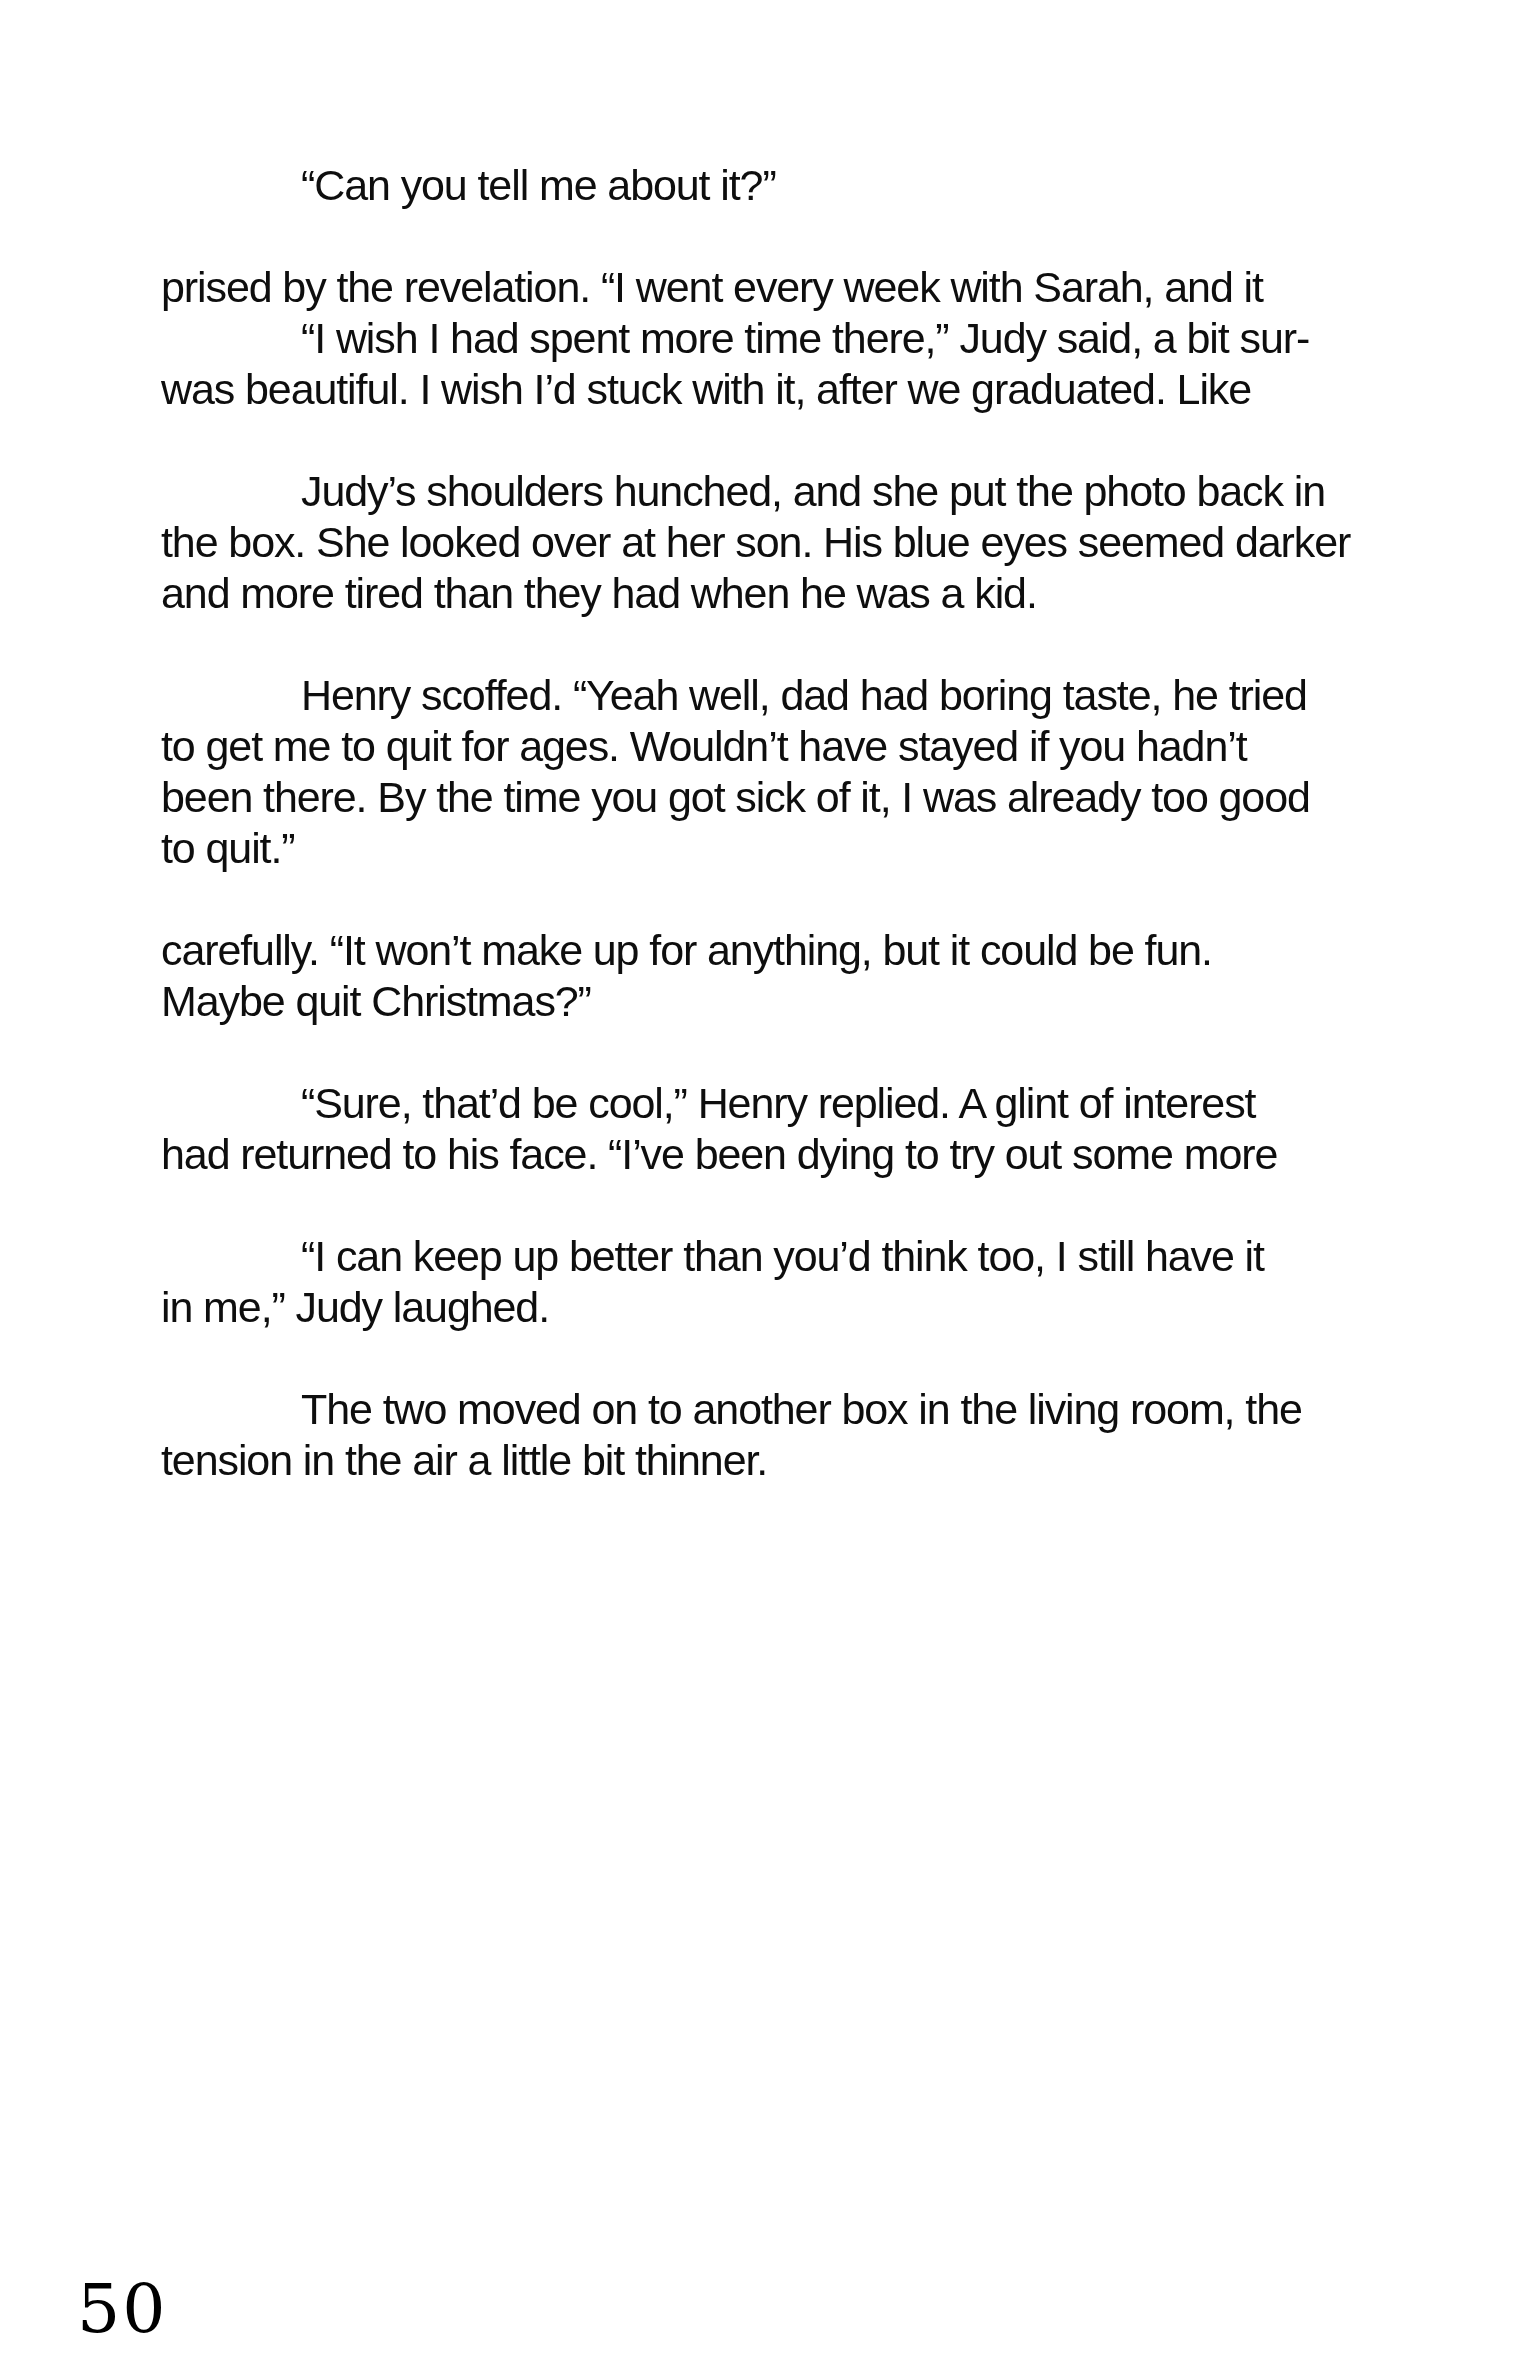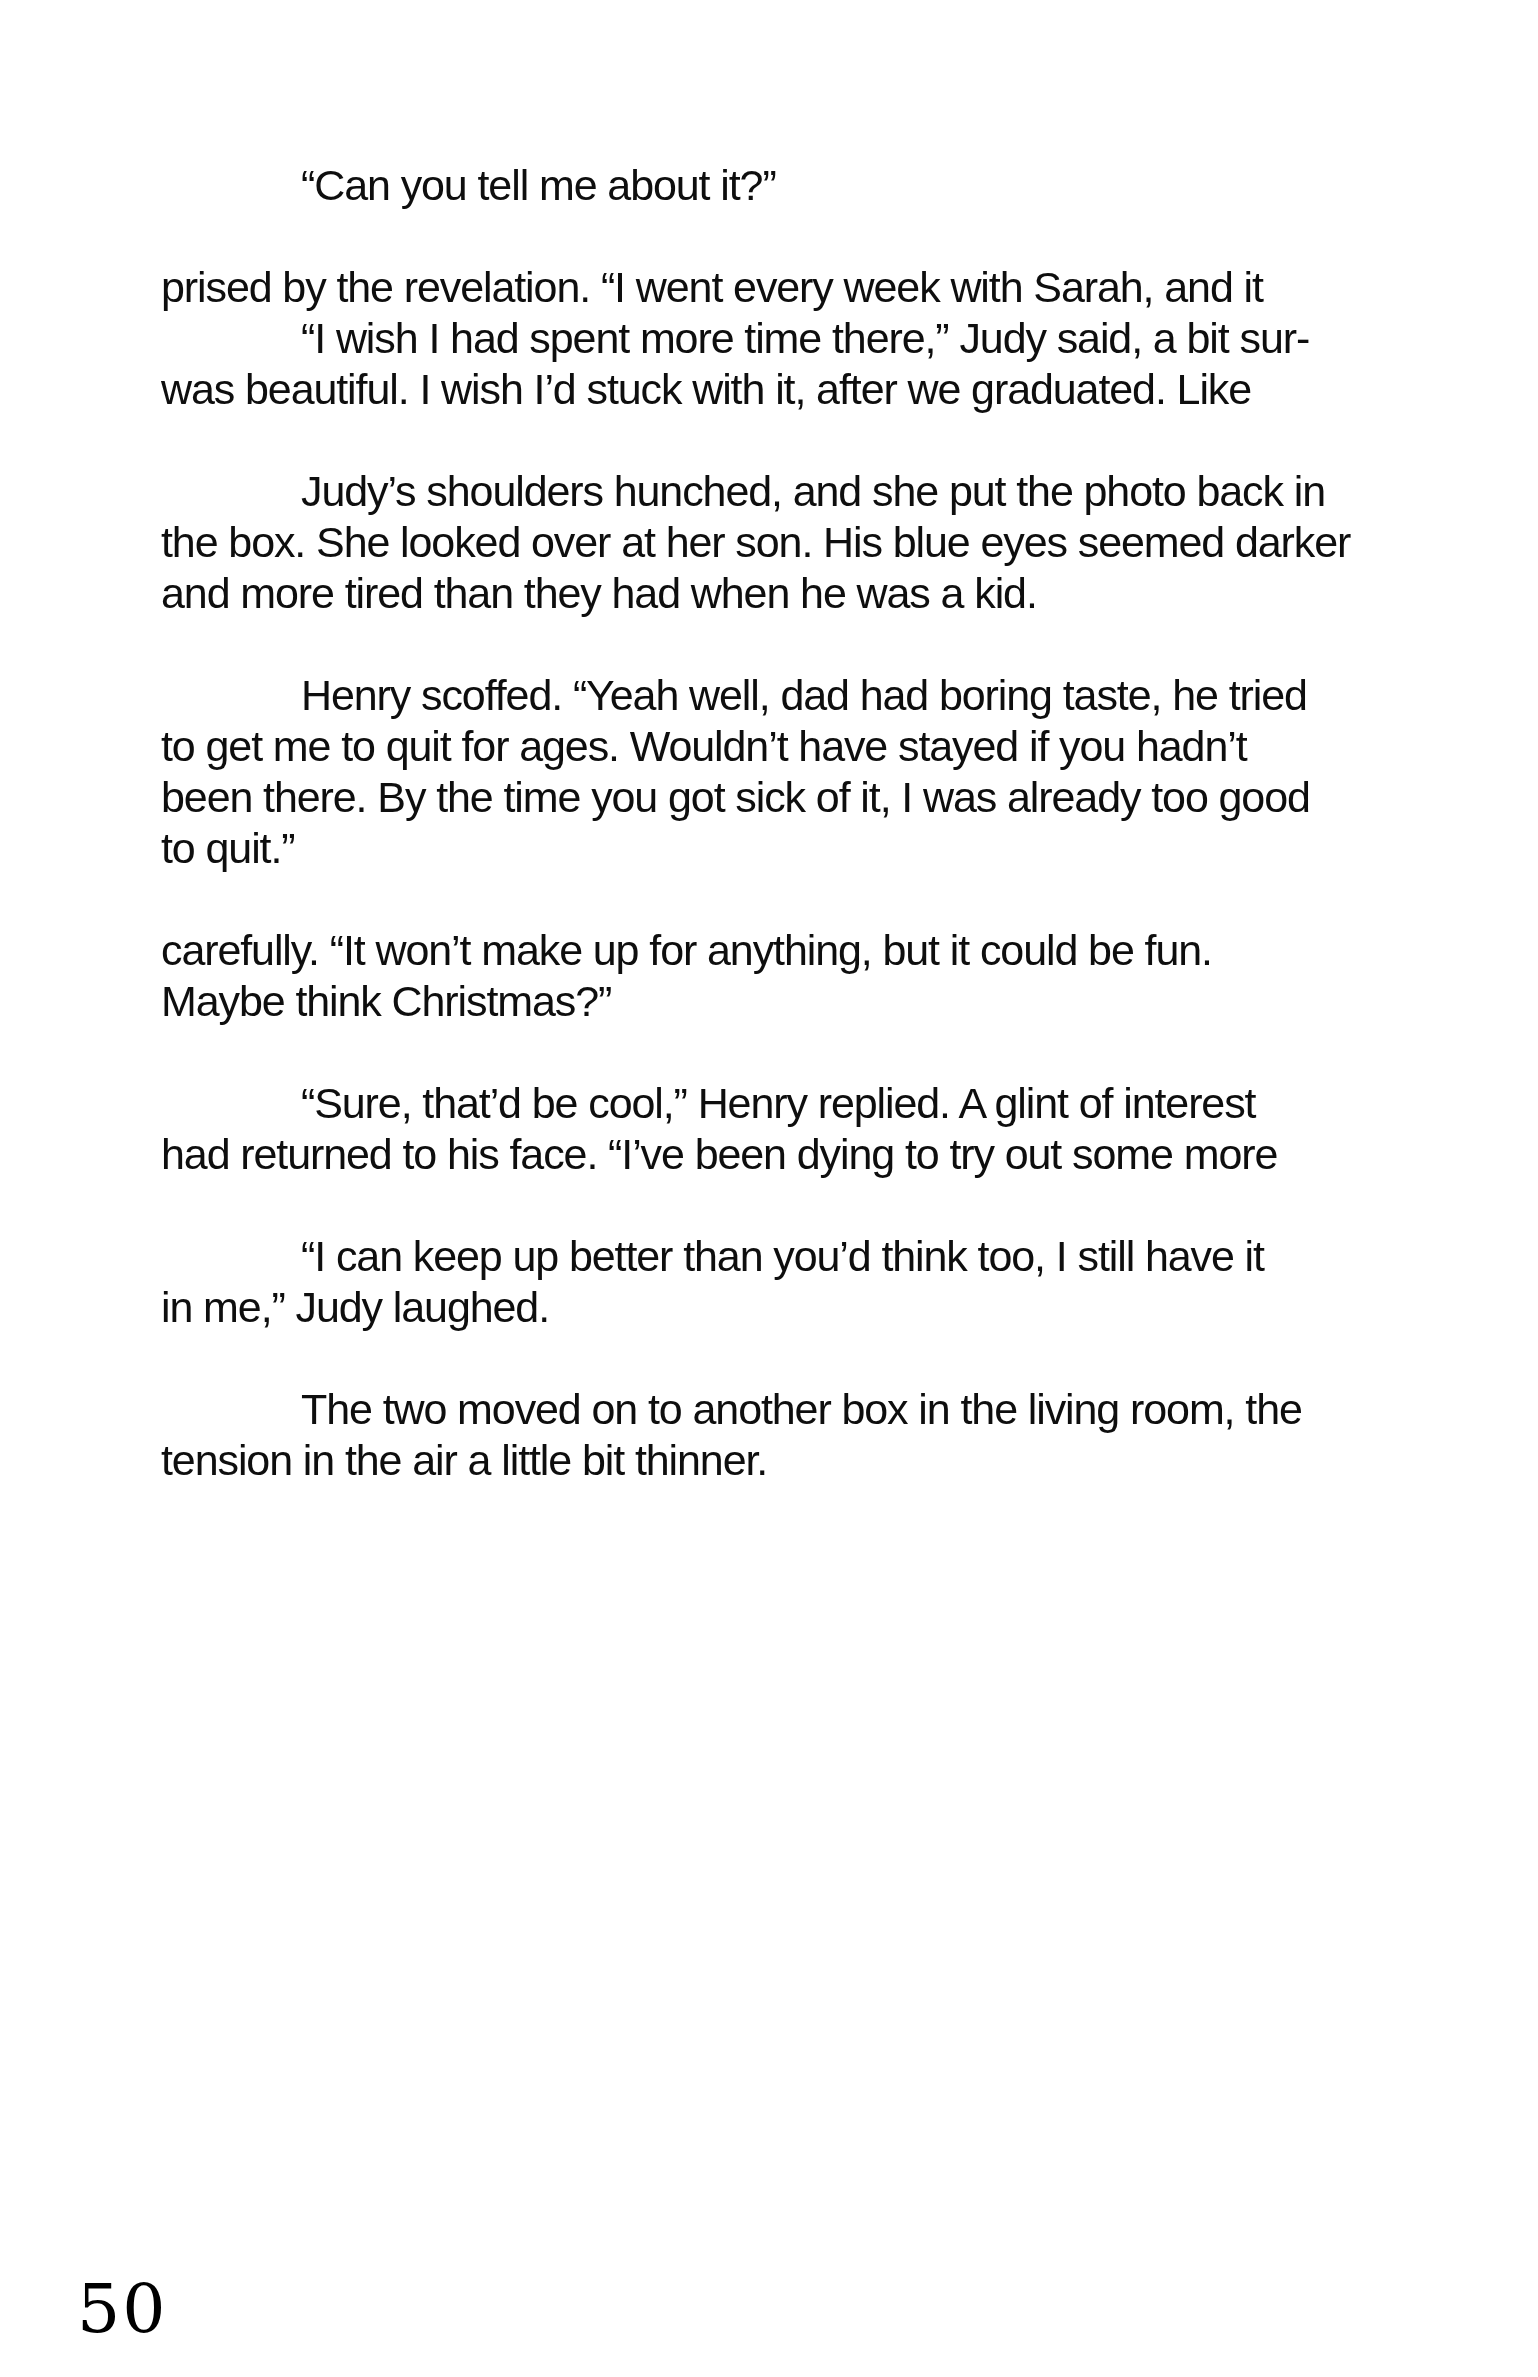--- a/index.html
+++ b/index.html
@@ -71,21 +71,21 @@
 
     <div class="para">
       <div class="line indent">Henry scoffed. “Yeah well, dad had boring taste, he tried</div>
       <div class="line">to get me to quit for ages. Wouldn’t have stayed if you hadn’t</div>
       <div class="line">been there. By the time you got sick of it, I was already too good</div>
       <div class="line">to quit.”</div>
     </div>
 
     <div class="para">
       <div class="line">carefully. “It won’t make up for anything, but it could be fun.</div>
-      <div class="line">Maybe think Christmas?”</div>
+      <div class="line">Maybe quit Christmas?”</div>
     </div>
 
     <div class="para">
       <div class="line indent">“Sure, that’d be cool,” Henry replied. A glint of interest</div>
       <div class="line">had returned to his face. “I’ve been dying to try out some more</div>
     </div>
 
     <div class="para">
       <div class="line indent">“I can keep up better than you’d think too, I still have it</div>
       <div class="line">in me,” Judy laughed.</div>

